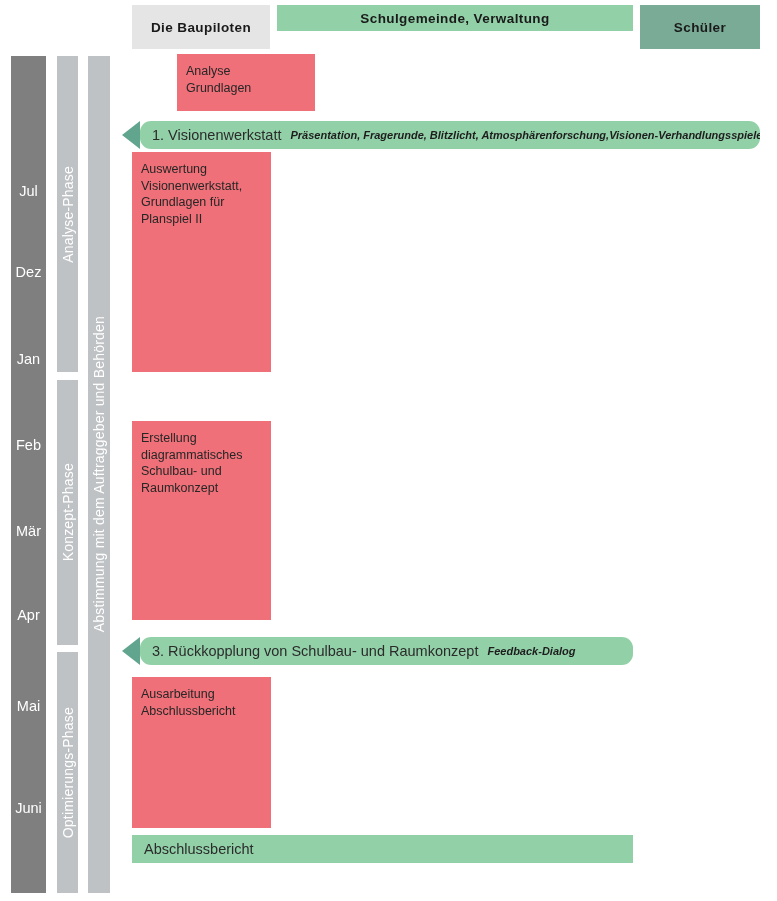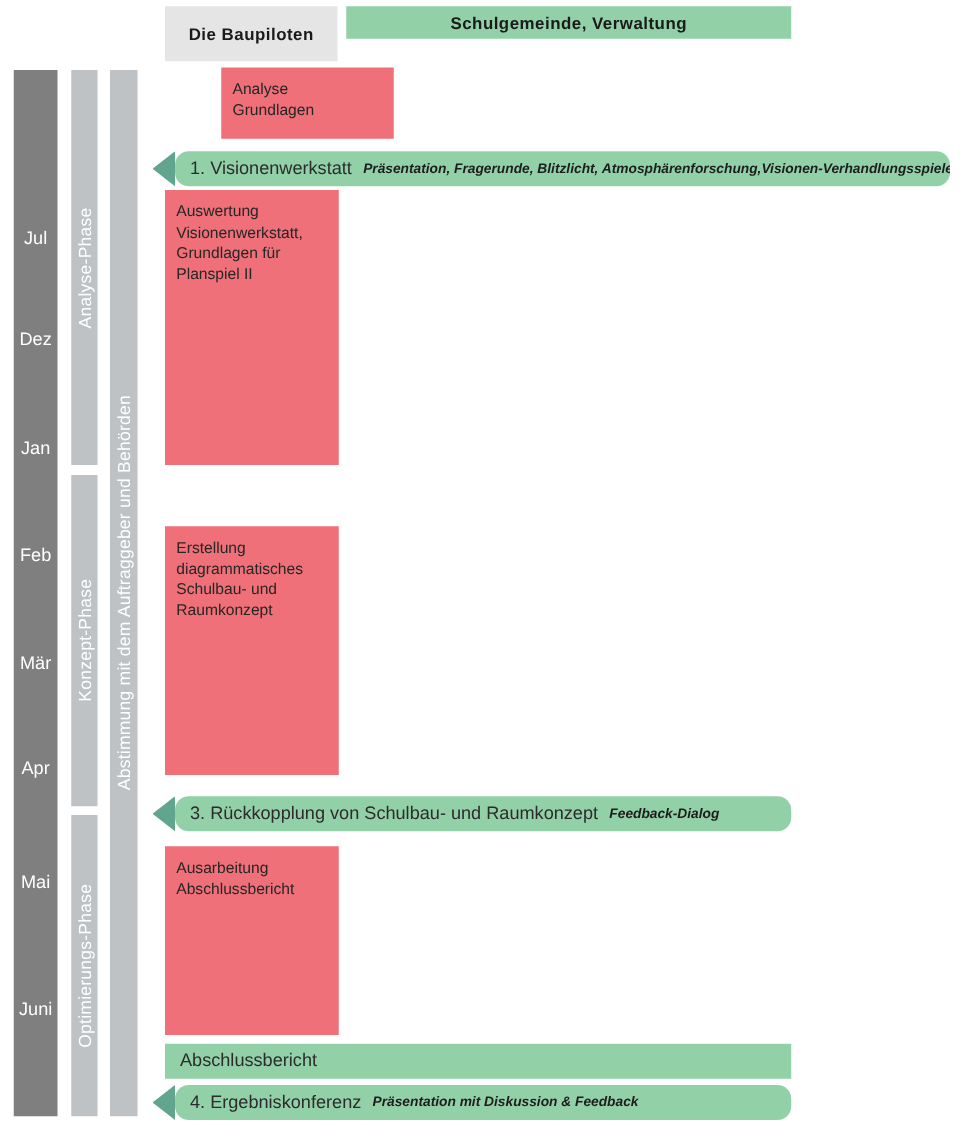--- a/index.html
+++ b/index.html
@@ -124,20 +124,23 @@
 <div id="stage">
 
   <div class="abs hdr hdr-red" style="left:132px;top:5px;width:138px;height:44px;">
     <span>Die Baupiloten</span>
   </div>
 
   <div class="abs hdr hdr-green" style="left:277px;top:5px;width:356px;height:26px;">
     <span>Schulgemeinde, Verwaltung</span>
   </div>
 
+  <div class="abs hdr hdr-teal" style="left:640px;top:5px;width:120px;height:44px;">
+    <span>Schüler</span>
+  </div>
 
   <div class="abs month-col" style="left:11px;top:56px;width:35px;height:837px;">
     <span class="month-label" style="top:128px;">Jul</span>
     <span class="month-label" style="top:209px;">Dez</span>
     <span class="month-label" style="top:296px;">Jan</span>
     <span class="month-label" style="top:382px;">Feb</span>
     <span class="month-label" style="top:468px;">Mär</span>
     <span class="month-label" style="top:552px;">Apr</span>
     <span class="month-label" style="top:643px;">Mai</span>
     <span class="month-label" style="top:745px;">Juni</span>
@@ -190,21 +193,14 @@
     <div class="arrow-body">
       <span class="arrow-title">3. Rückkopplung von Schulbau- und Raumkonzept</span>
       <span class="arrow-sub">Feedback-Dialog</span>
     </div>
   </div>
 
   <div class="abs greenbar" style="left:132px;top:835px;width:501px;height:28px;">
     <span>Abschlussbericht</span>
   </div>
 
-  <div class="abs arrow-row" style="left:122px;top:868px;width:511px;height:28px;">
-    <div class="arrow-head"></div>
-    <div class="arrow-body">
-      <span class="arrow-title">4. Ergebniskonferenz</span>
-      <span class="arrow-sub">Präsentation mit Diskussion &amp; Feedback</span>
-    </div>
-  </div>
 
 </div>
 
 </body></html>

